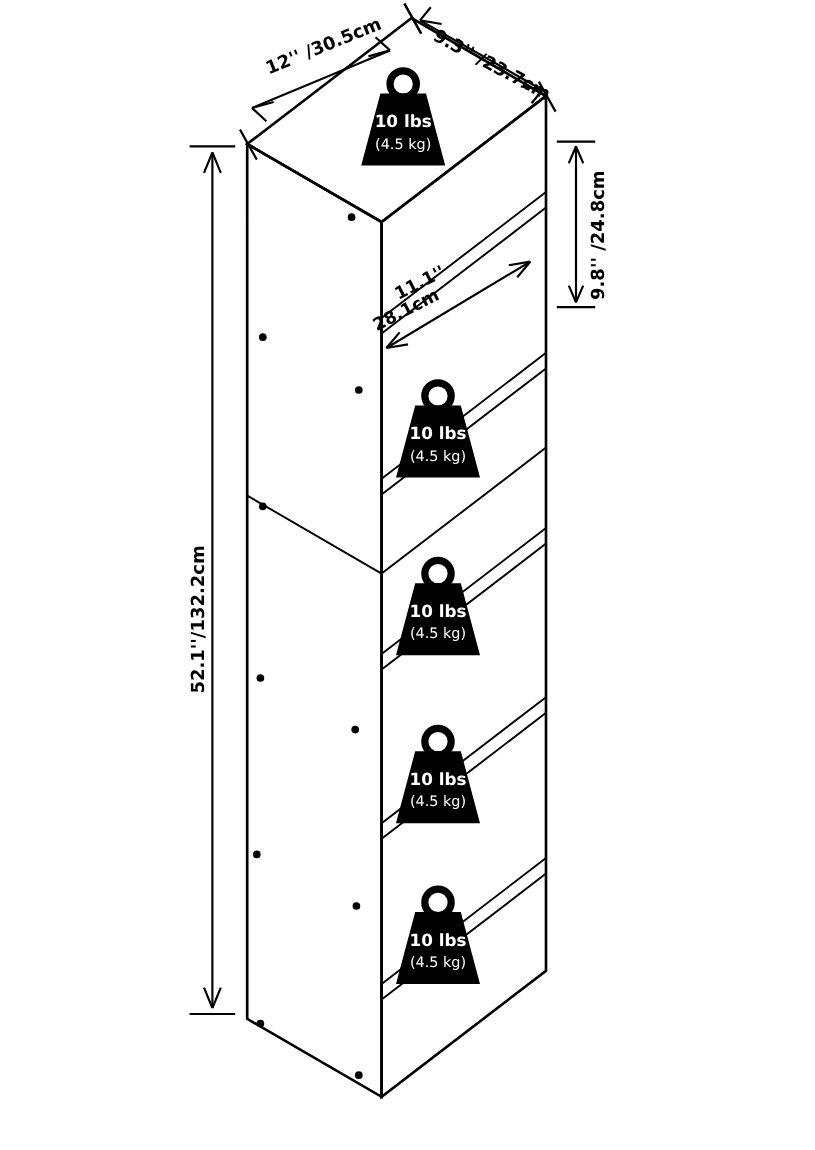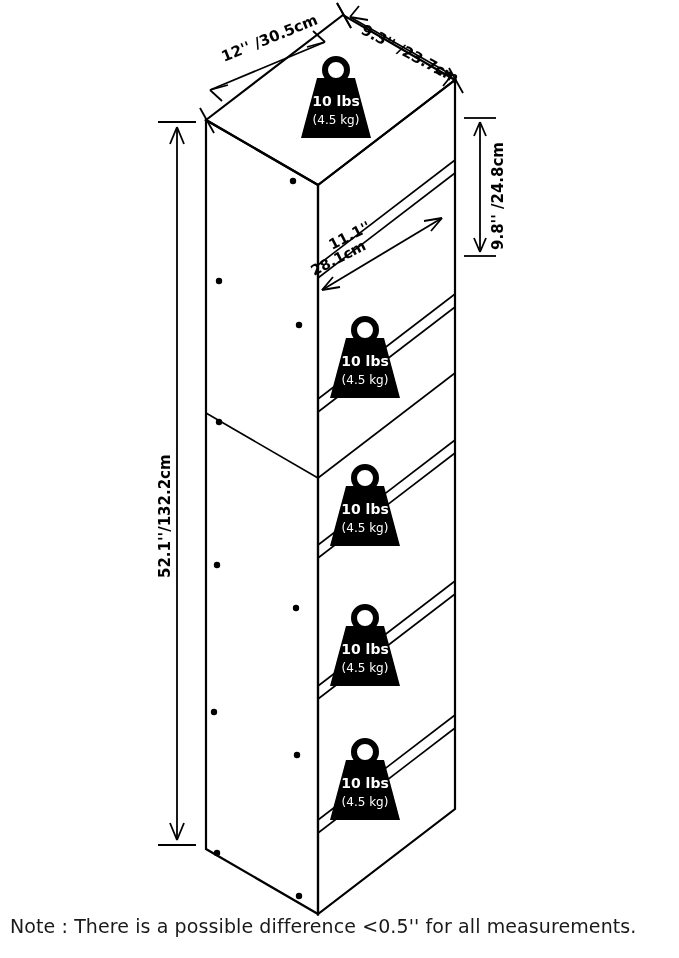--- a/index.html
+++ b/index.html
@@ -212,14 +212,13 @@
 
     <g transform="translate(324,742)">
       <path d="M 30,10 a 11,11 0 1 1 22,0 a 11,11 0 0 1 -11,11 a 11,11 0 0 1 -11,-11 Z" fill="none" stroke="#000" stroke-width="6"></path>
       <path d="M 22,18 L 60,18 L 76,78 L 6,78 Z" fill="#000000"></path>
       <text class="weight-main" x="41" y="46" text-anchor="middle">10 lbs</text>
       <text class="weight-sub" x="41" y="64" text-anchor="middle">(4.5 kg)</text>
     </g>
 
   </svg>
 
-  <div class="note">Note : There is a possible difference &lt;0.5'' for all measurements.</div>
 </div>
 
 </body></html>

